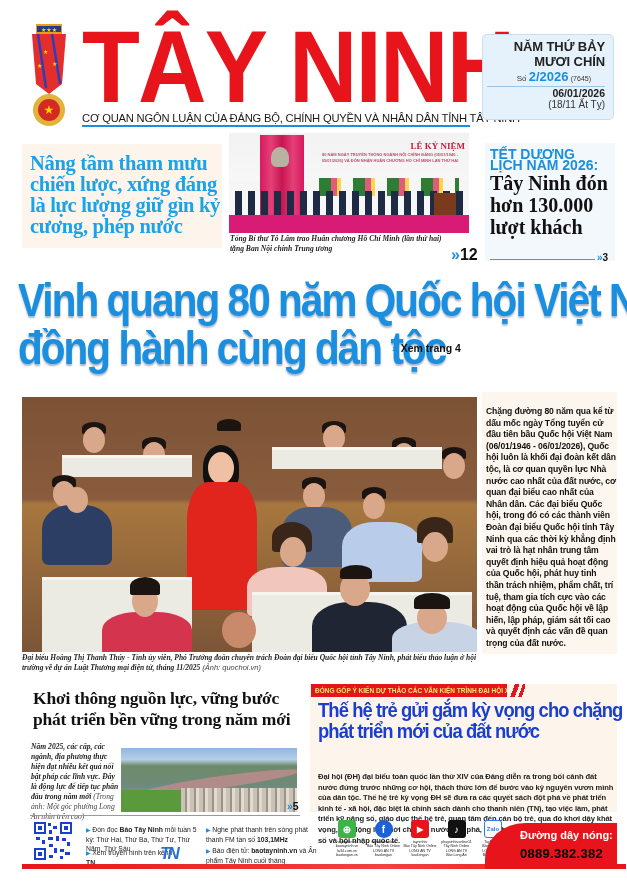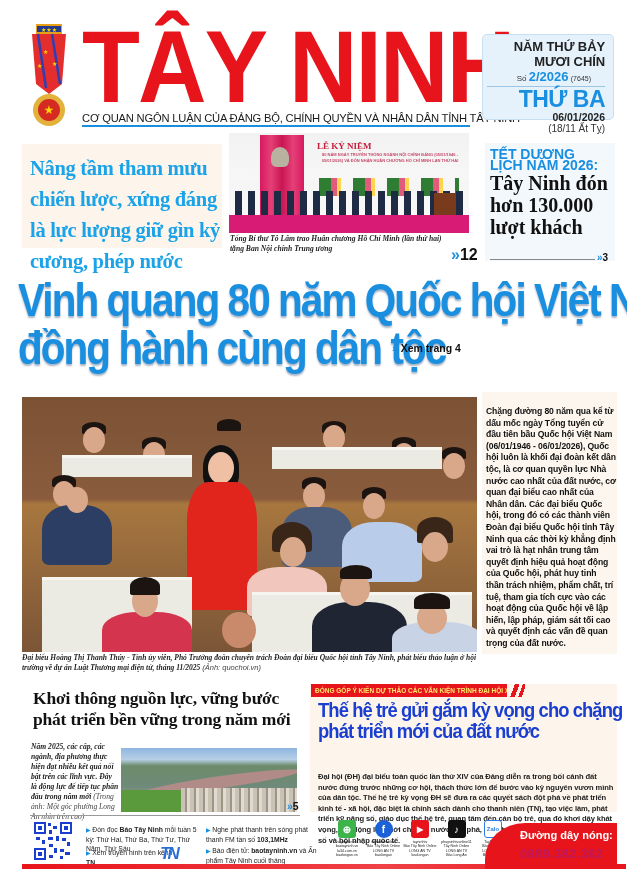--- a/index.html
+++ b/index.html
@@ -13,26 +13,26 @@
 #issue-box{left:482px;top:34px;width:132px;height:86px;background:#e6f2fb;border:1px solid #c6dff2;border-radius:5px;text-align:right;padding:4px 8px 0 4px}
 #issue-box .yr{font-size:13px;font-weight:700;color:#222;letter-spacing:-0.1px}
 #issue-box .no{font-size:8px;color:#333;padding-right:14px;border-bottom:1px solid #9bc5e4;padding-bottom:2px}
 #issue-box .no b{color:#1a8fe0;font-size:13px}
 #issue-box .no span.sm{font-size:7px}
 #issue-box .day{font-size:23px;font-weight:900;color:#1a8fe0;line-height:24px;letter-spacing:-0.5px}
 #issue-box .date{font-size:10.5px;font-weight:700;color:#222;line-height:12px}
 #issue-box .lunar{font-size:10px;color:#333;line-height:12px}
 
 #tl-box{left:22px;top:144px;width:200px;height:104px;background:#fdf4ec}
-#tl-head{left:30px;top:153px;width:190px;font-family:"Liberation Serif",serif;font-weight:700;font-size:20.5px;line-height:31px;color:#1aa3e8;letter-spacing:-0.3px}
+#tl-head{left:30px;top:153px;width:190px;font-family:"Liberation Serif",serif;font-weight:700;font-size:20.5px;line-height:21px;color:#1aa3e8;letter-spacing:-0.3px}
 
 #top-photo{left:229px;top:133px;width:240px;height:100px;background:linear-gradient(#f2f2f2,#f7f7f7 48%,#f5f5f5 48%,#fafafa);overflow:hidden}
 #top-photo .curtain{position:absolute;left:31px;top:2px;width:44px;height:80px;background:linear-gradient(90deg,#d8195e,#e44078,#c91553,#e44078,#d8195e)}
 #top-photo .bust{position:absolute;left:42px;top:14px;width:18px;height:20px;background:#b9b2a0;border-radius:50% 50% 30% 30%}
-#top-photo .banner-t{position:absolute;left:88px;top:8px;width:148px;text-align:left;color:#c41e3a;font-family:"Liberation Serif",serif;font-size:9px;font-weight:700}
+#top-photo .banner-t{position:absolute;left:88px;top:8px;width:148px;text-align:right;color:#c41e3a;font-family:"Liberation Serif",serif;font-size:9px;font-weight:700}
 #top-photo .banner-s{position:absolute;left:82px;top:19px;width:158px;text-align:center;color:#c74a6a;font-size:4px;line-height:5.5px;font-weight:700}
 #top-photo .floor{position:absolute;left:0;top:82px;width:240px;height:18px;background:#d81b74}
 #top-photo .people{position:absolute;left:6px;top:58px;width:230px;height:28px;background:repeating-linear-gradient(90deg,#1f2a44 0 7px,transparent 7px 13px)}
 #top-photo .flowers{position:absolute;left:90px;top:45px;width:140px;height:18px;background:repeating-linear-gradient(90deg,#2f7d32 0 12px,#e25a7c 12px 18px,#ffd54f 18px 22px,transparent 22px 34px)}
 #top-photo .podium{position:absolute;left:205px;top:60px;width:22px;height:26px;background:#7a3b1d}
 #top-cap{left:230px;top:234px;width:220px;font-family:"Liberation Serif",serif;font-style:italic;font-weight:700;font-size:7.6px;line-height:9.5px;color:#222}
 #top-ref{left:451px;top:246px;font-size:16px;font-weight:900;color:#111}
 .chev{color:#1a8fe0;font-weight:900}
 
 #tr-box{left:485px;top:143px;width:130px;height:118px;background:#f3f8fc}
@@ -82,21 +82,21 @@
 #tn-logo{left:160px;top:844px;width:22px;height:20px;font-weight:900;font-style:italic;font-size:17px;color:#2a6fd1;letter-spacing:-3px}
 #foot-m1{left:206px;top:825px;width:112px;font-size:6.8px;line-height:9px;color:#222}
 #foot-m2{left:206px;top:846px;width:112px;font-size:6.8px;line-height:9px;color:#222}
 .tri{color:#1a8fe0;font-size:6px}
 .socials{left:330px;top:820px;width:180px;height:44px;display:flex;justify-content:space-between}
 .soc{width:34px;display:flex;flex-direction:column;align-items:center}
 .soc .ic{width:18px;height:18px;border-radius:3px;display:flex;align-items:center;justify-content:center;color:#fff;font-size:10px;font-weight:900}
 .soc .lbl{margin-top:2px;font-size:3.6px;line-height:4.3px;text-align:center;color:#222;white-space:pre-line}
 #hotline{left:485px;top:823px;width:132px;height:46px;background:#e8141b;border-top-left-radius:40px 36px}
 #hot-label{left:520px;top:829px;font-size:11px;font-weight:700;color:#fff}
-#hot-num{left:520px;top:846px;font-size:13px;font-weight:900;color:#be185d;letter-spacing:0.3px}
+#hot-num{left:520px;top:846px;font-size:13px;font-weight:900;color:#000000;letter-spacing:0.3px}
 </style>
 </head>
 <body>
 
 <div id="medal" class="abs">
   <svg width="50" height="108" viewBox="0 0 50 108">
     <rect x="12" y="2" width="26" height="10" fill="#e8a019"></rect>
     <rect x="13" y="4" width="24" height="6" fill="#233a8f"></rect>
     <text x="25" y="9.5" font-size="6" fill="#ffd400" text-anchor="middle">★★★</text>
     <polygon points="8,12 42,12 38,62 25,72 12,62" fill="#e42e2e"></polygon>
@@ -113,21 +113,20 @@
 <div id="mast-title" class="abs">TÂY NINH</div>
 <div id="mast-sub" class="abs">CƠ QUAN NGÔN LUẬN CỦA ĐẢNG BỘ, CHÍNH QUYỀN VÀ NHÂN DÂN TỈNH TÂY NINH</div>
 
 <div id="issue-box" class="abs">
   <div class="yr">NĂM THỨ BẢY MƯƠI CHÍN</div>
   <div class="no">
     <span>Số</span>
     <b>2/2026</b>
     <span class="sm">(7645)</span>
   </div>
-  <div class="day">THỨ BA</div>
   <div class="date">06/01/2026</div>
   <div class="lunar">(18/11 Ất Tỵ)</div>
 </div>
 
 <div id="tl-box" class="abs"></div>
 <div id="tl-head" class="abs">Nâng tầm tham mưu chiến lược, xứng đáng là lực lượng giữ gìn kỷ cương, phép nước</div>
 
 <div id="top-photo" class="abs">
   <div class="curtain"></div>
   <div class="bust"></div>
@@ -201,21 +200,21 @@
 <div id="main-cap" class="abs">
   <span>Đại biểu Hoàng Thị Thanh Thúy - Tỉnh ủy viên, Phó Trưởng đoàn chuyên trách Đoàn đại biểu Quốc hội tỉnh Tây Ninh, phát biểu thảo luận ở hội trường về dự án Luật Thương mại điện tử, tháng 11/2025</span>
   <span class="src">(Ảnh: quochoi.vn)</span>
 </div>
 
 <div id="side-box" class="abs"></div>
 <div id="side-text" class="abs">Chặng đường 80 năm qua kể từ dấu mốc ngày Tổng tuyển cử đầu tiên bầu Quốc hội Việt Nam (06/01/1946 - 06/01/2026), Quốc hội luôn là khối đại đoàn kết dân tộc, là cơ quan quyền lực Nhà nước cao nhất của đất nước, cơ quan đại biểu cao nhất của Nhân dân. Các đại biểu Quốc hội, trong đó có các thành viên Đoàn đại biểu Quốc hội tỉnh Tây Ninh qua các thời kỳ khẳng định vai trò là hạt nhân trung tâm quyết định hiệu quả hoạt động của Quốc hội, phát huy tinh thần trách nhiệm, phẩm chất, trí tuệ, tham gia tích cực vào các hoạt động của Quốc hội về lập hiến, lập pháp, giám sát tối cao và quyết định các vấn đề quan trọng của đất nước.</div>
 
 <div id="bl-head" class="abs">Khơi thông nguồn lực, vững bước phát triển bền vững trong năm mới</div>
 <div id="bl-lead" class="abs">
-  <span>Năm 2025, các cấp, các ngành, địa phương thực hiện đạt nhiều kết quả nổi bật trên các lĩnh vực. Đây là động lực để tiếp tục phấn đấu trong năm mới</span>
+  <span>Năm 2025, các cấp, các ngành, địa phương thực hiện đạt nhiều kết quả nổi bật pháp các lĩnh vực. Đây là động lực để tiếp tục phấn đấu trong năm mới</span>
   <span class="cap">(Trong ảnh: Một góc phường Long An nhìn trên cao)</span>
 </div>
 <div id="bl-photo" class="abs">
   <div class="river"></div>
   <div class="green"></div>
   <div class="city"></div>
 </div>
 <div id="bl-ref" class="abs"><span class="chev">»</span><span>5</span></div>
 <div id="bl-line" class="abs"></div>
 

